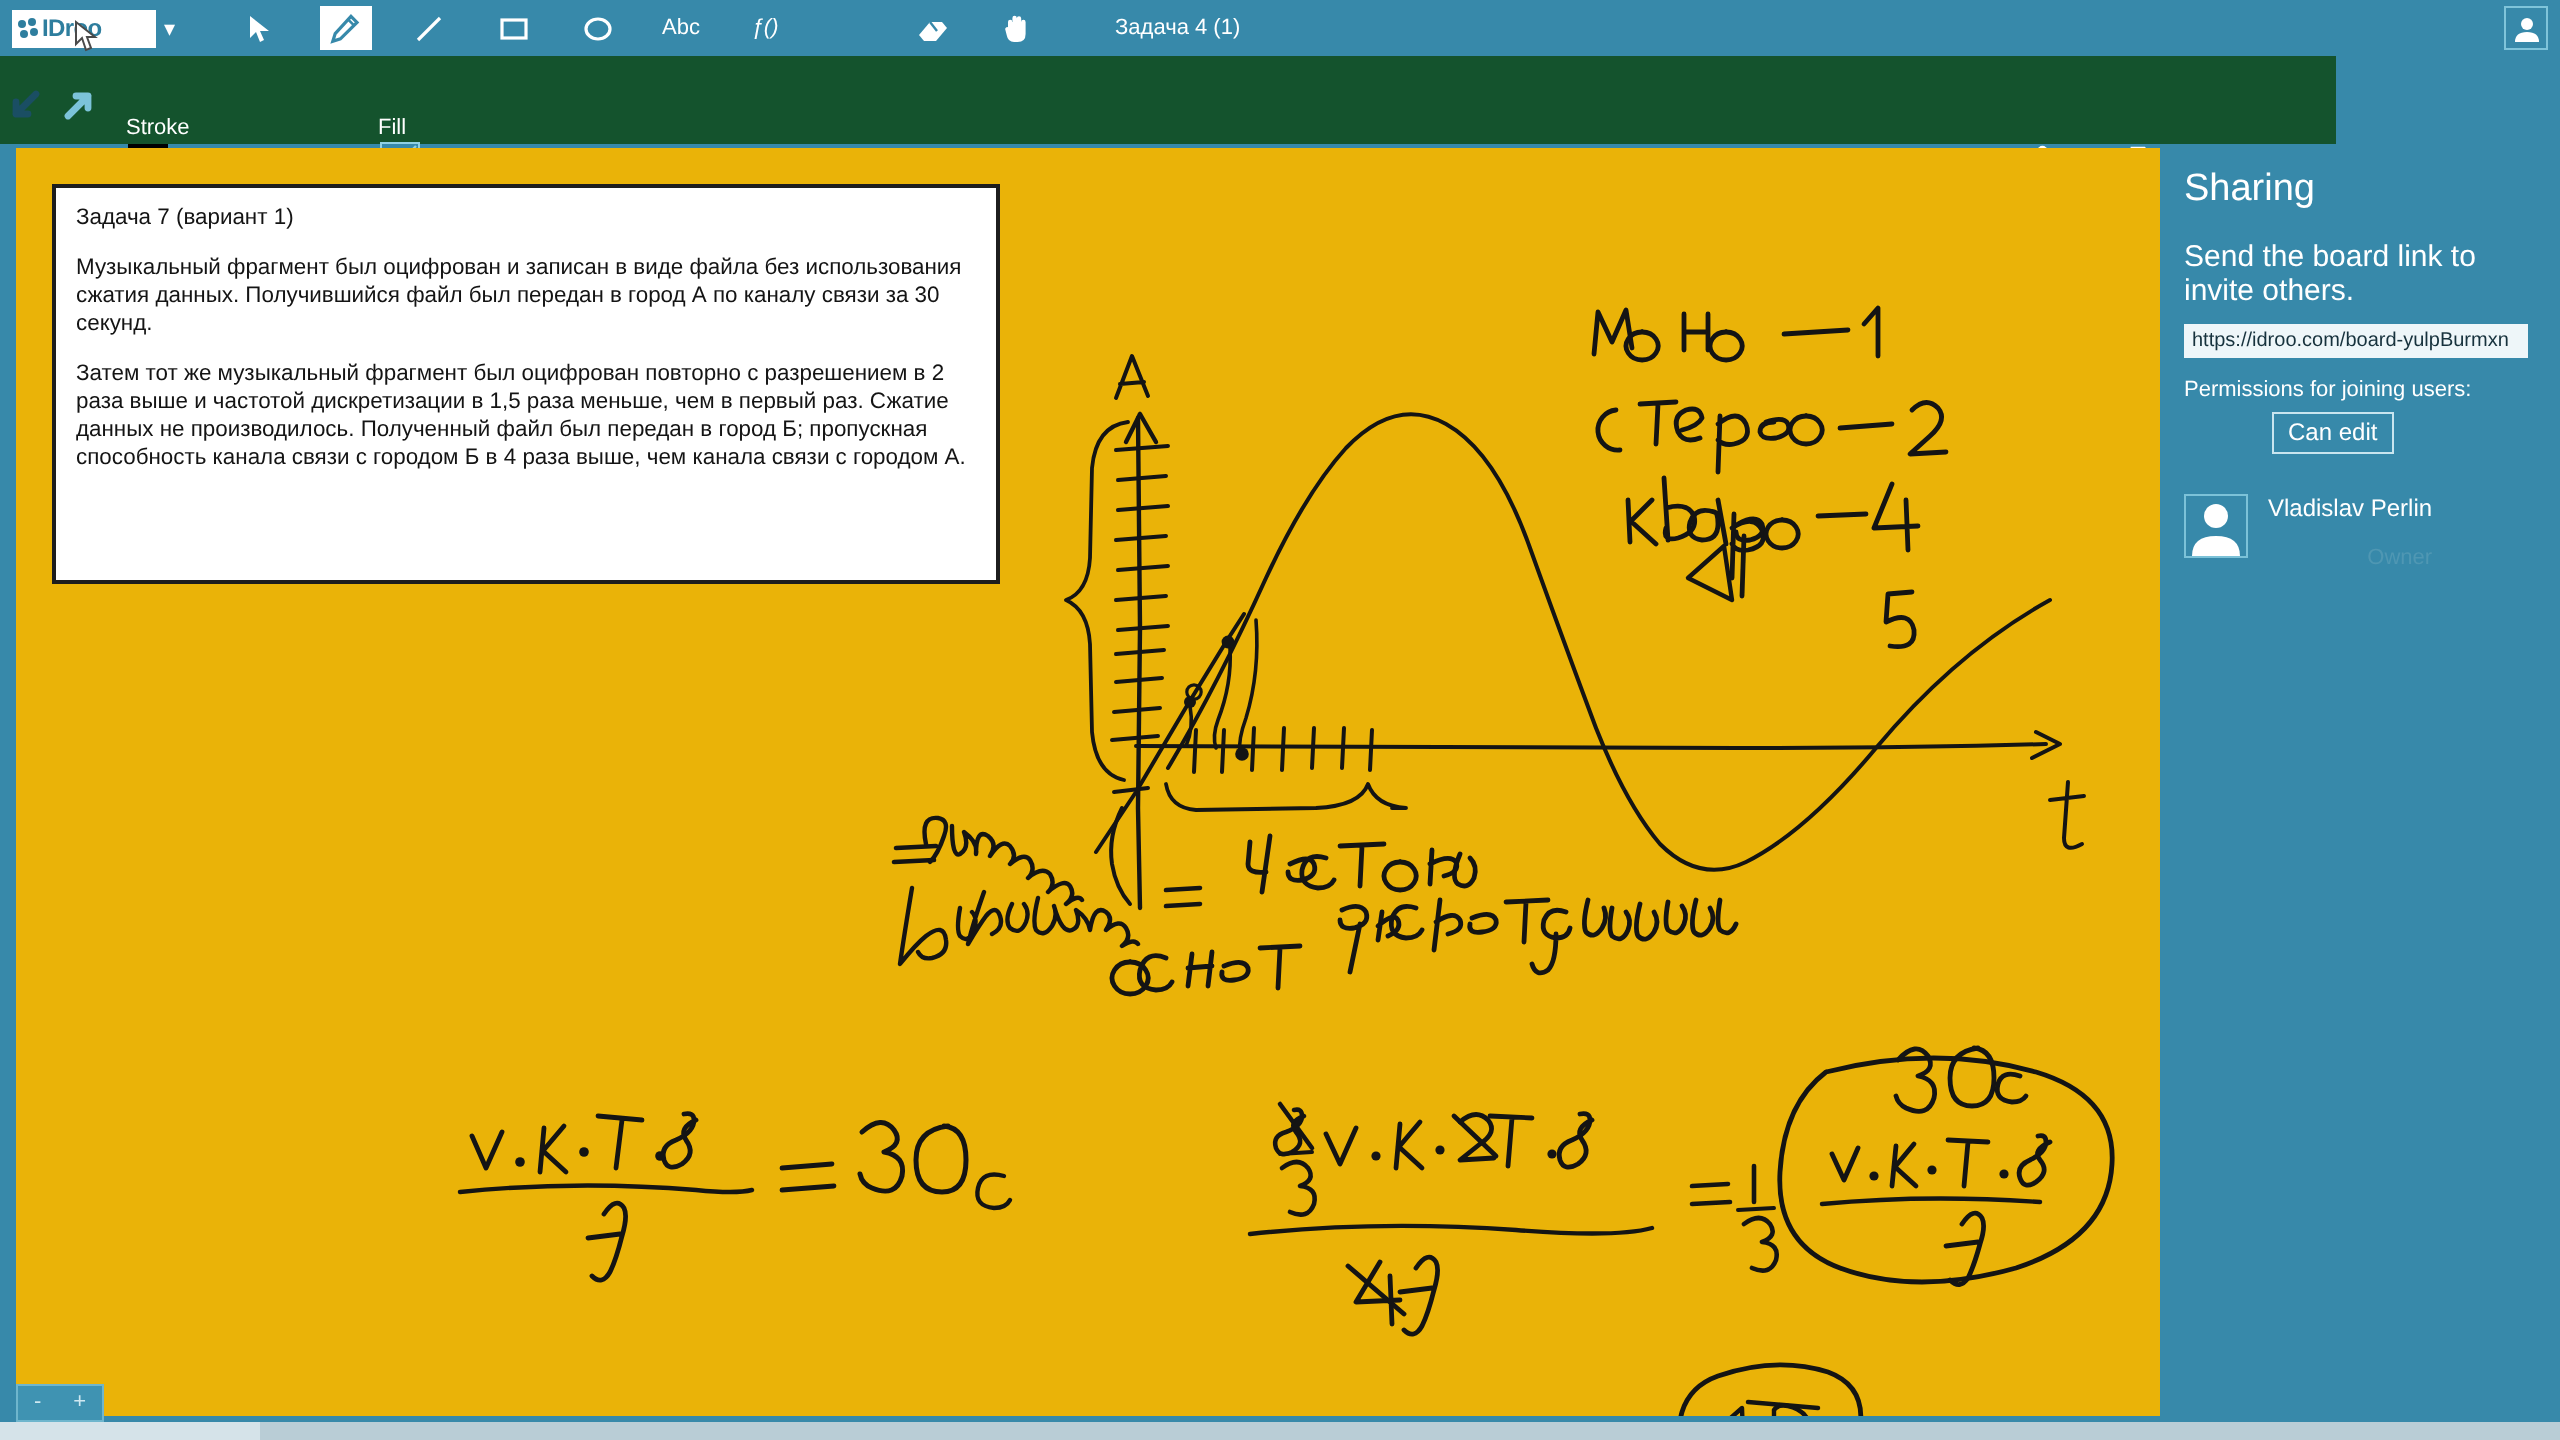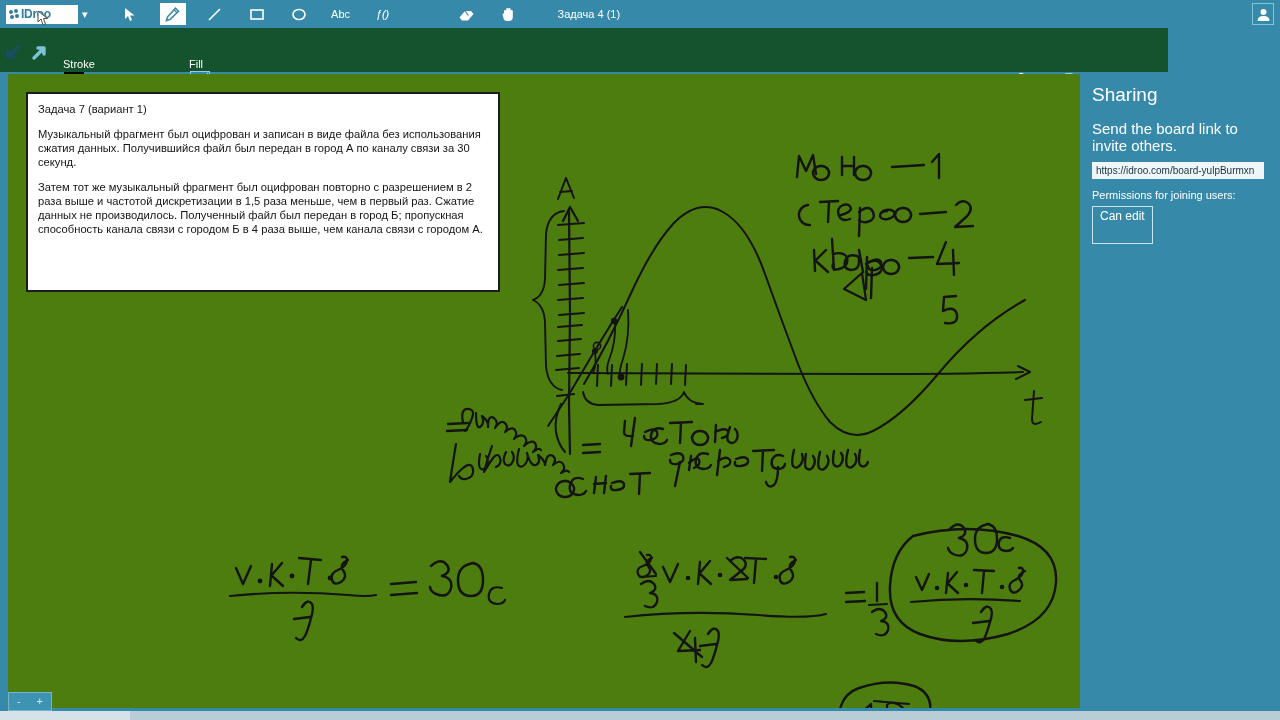--- a/index.html
+++ b/index.html
@@ -110,21 +110,21 @@
   .right-icons {
     position: absolute; right: 8px; top: 44px;
     display: flex; gap: 10px; align-items: center;
   }
   .ricon { width: 17px; height: 17px; color: #ffffff; display: block; }
 
   
   .canvas {
     position: absolute; left: 8px; top: 74px;
     width: 1084px; height: 634px;
-    background: #4d7c0f;
+    background: #eab308;
     overflow: hidden;
   }
   .canvas svg { display: block; }
 
   
   .problem-box {
     position: absolute; left: 18px; top: 18px;
     width: 474px; height: 200px;
     border: 2px solid #1d1d1d;
     background: #ffffff;
@@ -156,23 +156,24 @@
     border: none;
     color: #17323d; font-size: 10px;
     padding: 0 4px;
     font-family: "Liberation Sans", sans-serif;
   }
   .panel-sub2 { color: #ffffff; font-size: 11px; margin: 10px 0 5px 0; }
   .perm-btn {
     display: inline-block;
     border: 1px solid #c9e5ef;
     color: #ffffff; font-size: 12px;
-    padding: 2px 7px 20px 7px;
+    padding: 2px 7px 3px 7px;
     background: transparent;
     font-family: "Liberation Sans", sans-serif;
+    margin-left: 44px;
   }
   .user-row { display: flex; align-items: flex-start; margin-top: 20px; }
   .avatar {
     width: 32px; height: 32px;
     border: 1px solid #7cc2d8;
     display: flex; align-items: flex-end; justify-content: center;
     overflow: hidden;
   }
   .user-meta { margin-left: 10px; }
   .user-name { color: #ffffff; font-size: 12px; }
@@ -602,20 +603,32 @@
     </svg>
   </div>
 
   <div class="rightpanel">
     <div class="panel-title">Sharing</div>
     <div class="panel-sub">Send the board link to invite others.</div>
     <input class="link-field" type="text" readonly="" value="https://idroo.com/board-yulpBurmxn" style="">
     <div class="panel-sub2">Permissions for joining users:</div>
     <button class="perm-btn">Can edit</button>
 
+    <div class="user-row">
+      <div class="avatar">
+        <svg width="30" height="30" viewBox="0 0 30 30">
+          <circle cx="15" cy="10" r="6" fill="#ffffff"></circle>
+          <path d="M3 30 q0 -10 12 -10 q12 0 12 10 Z" fill="#ffffff"></path>
+        </svg>
+      </div>
+      <div class="user-meta">
+        <div class="user-name">Vladislav Perlin</div>
+        <div class="user-role">Owner</div>
+      </div>
+    </div>
   </div>
 
   <div class="zoomctl">
     <span>-</span>
     <span>+</span>
   </div>
 
   <div class="bottomstrip">
     <i></i>
   </div>

